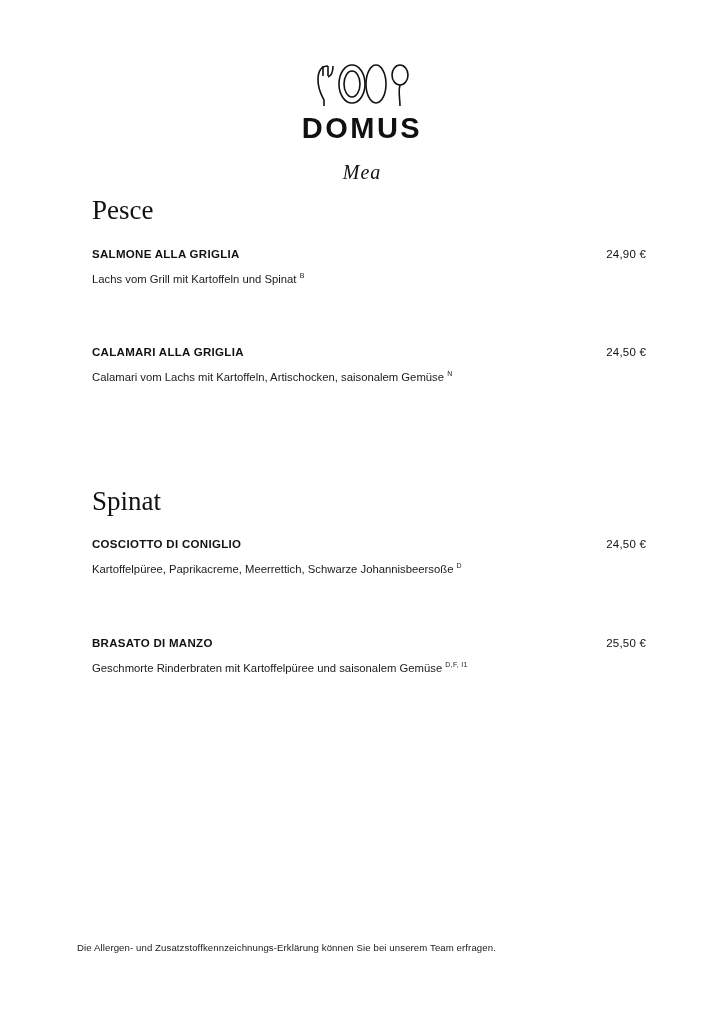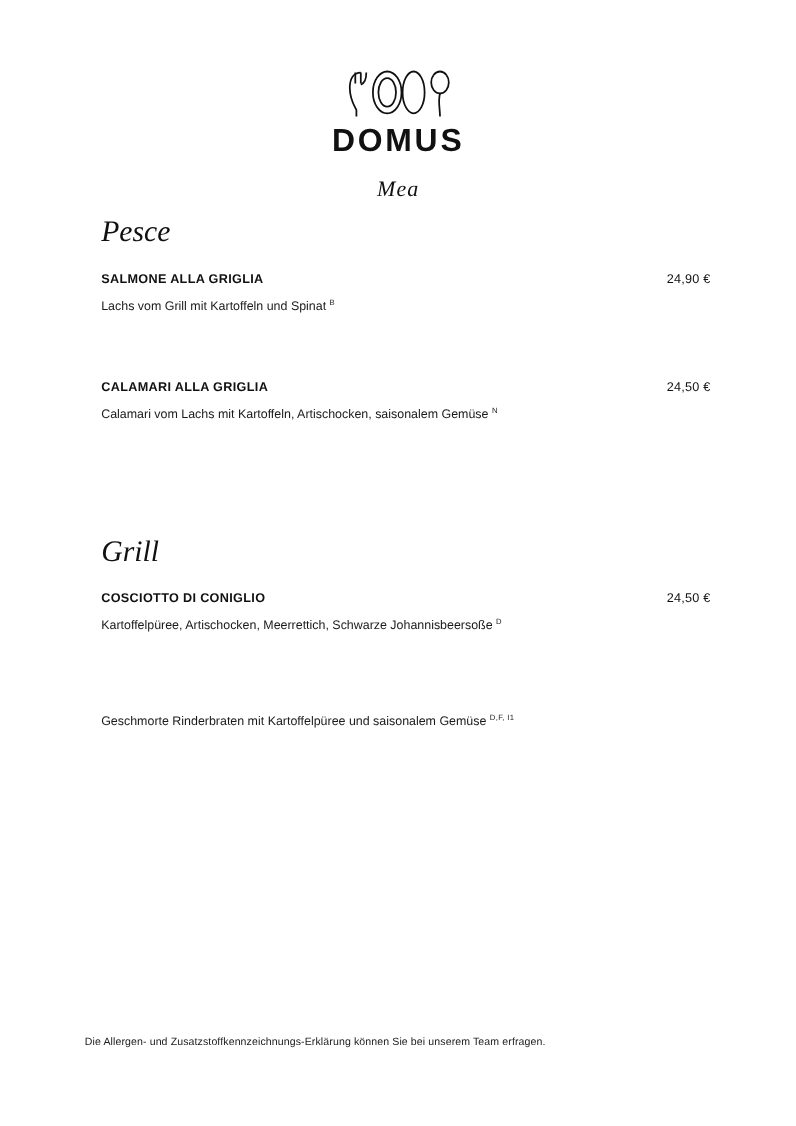--- a/index.html
+++ b/index.html
@@ -62,21 +62,20 @@
     position: absolute;
     top: 196px;
     left: 92px;
     width: 554px;
   }
   .section {
     margin-bottom: 42px;
   }
   .section-title {
     font-family: "Liberation Serif", serif;
-    font-style: italic;
     font-size: 27px;
     color: #111111;
     margin: 0 0 22px 0;
     line-height: 1.1;
     font-weight: normal;
   }
   .item {
     margin-bottom: 22px;
   }
   .item-head {
@@ -178,38 +177,42 @@
         <div class="item-desc">
           <span>Calamari vom Lachs mit Kartoffeln, Artischocken, saisonalem Gemüse</span>
           <sup>N</sup>
         </div>
       </div>
     </div>
 
     <div class="spacer-lg"></div>
 
     <div class="section">
-      <h2 class="section-title">Grill</h2>
+      <h2 class="section-title">Spinat</h2>
 
       <div class="item">
         <div class="item-head">
           <span class="item-name">COSCIOTTO DI CONIGLIO</span>
           <span class="item-price">24,50 €</span>
         </div>
         <div class="item-desc">
           <div>
-            <span>Kartoffelpüree, Artischocken, Meerrettich, Schwarze Johannisbeersoße</span>
+            <span>Kartoffelpüree, Paprikacreme, Meerrettich, Schwarze Johannisbeersoße</span>
             <sup>D</sup>
           </div>
         </div>
       </div>
 
       <div class="spacer-md"></div>
 
       <div class="item">
+        <div class="item-head">
+          <span class="item-name">BRASATO DI MANZO</span>
+          <span class="item-price">25,50 €</span>
+        </div>
         <div class="item-desc">
           <span>Geschmorte Rinderbraten mit Kartoffelpüree und saisonalem Gemüse</span>
           <sup>D,F, I1</sup>
         </div>
       </div>
     </div>
 
   </div>
 
   <div class="footer">Die Allergen- und Zusatzstoffkennzeichnungs-Erklärung können Sie bei unserem Team erfragen.</div>

